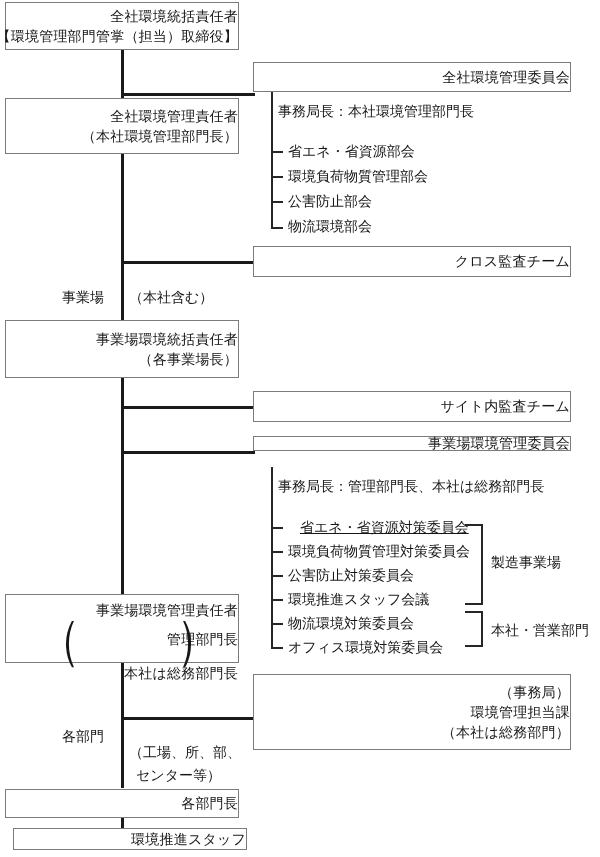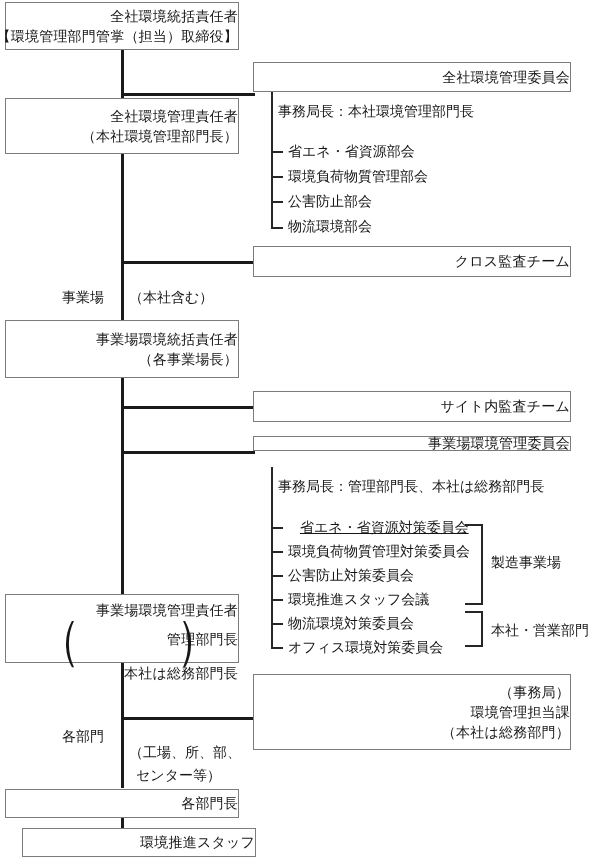--- a/index.html
+++ b/index.html
@@ -223,17 +223,17 @@
   </div>
 
   <div class="txt" style="left:62px; top:726px;">各部門</div>
   <div class="txt" style="left:129px; top:742px;">（工場、所、部、</div>
   <div class="txt" style="left:136px; top:765px;">センター等）</div>
 
   <div class="box" style="left:5px; top:789px; width:234px; height:29px;">
     <span class="ln">各部門長</span>
   </div>
 
-  <div class="box" style="left:22px; top:828px; width:234px; height:29px;">
+  <div class="box" style="left:13px; top:828px; width:234px; height:22px;">
     <span class="ln">環境推進スタッフ</span>
   </div>
 
 </div>
 
 </body></html>

